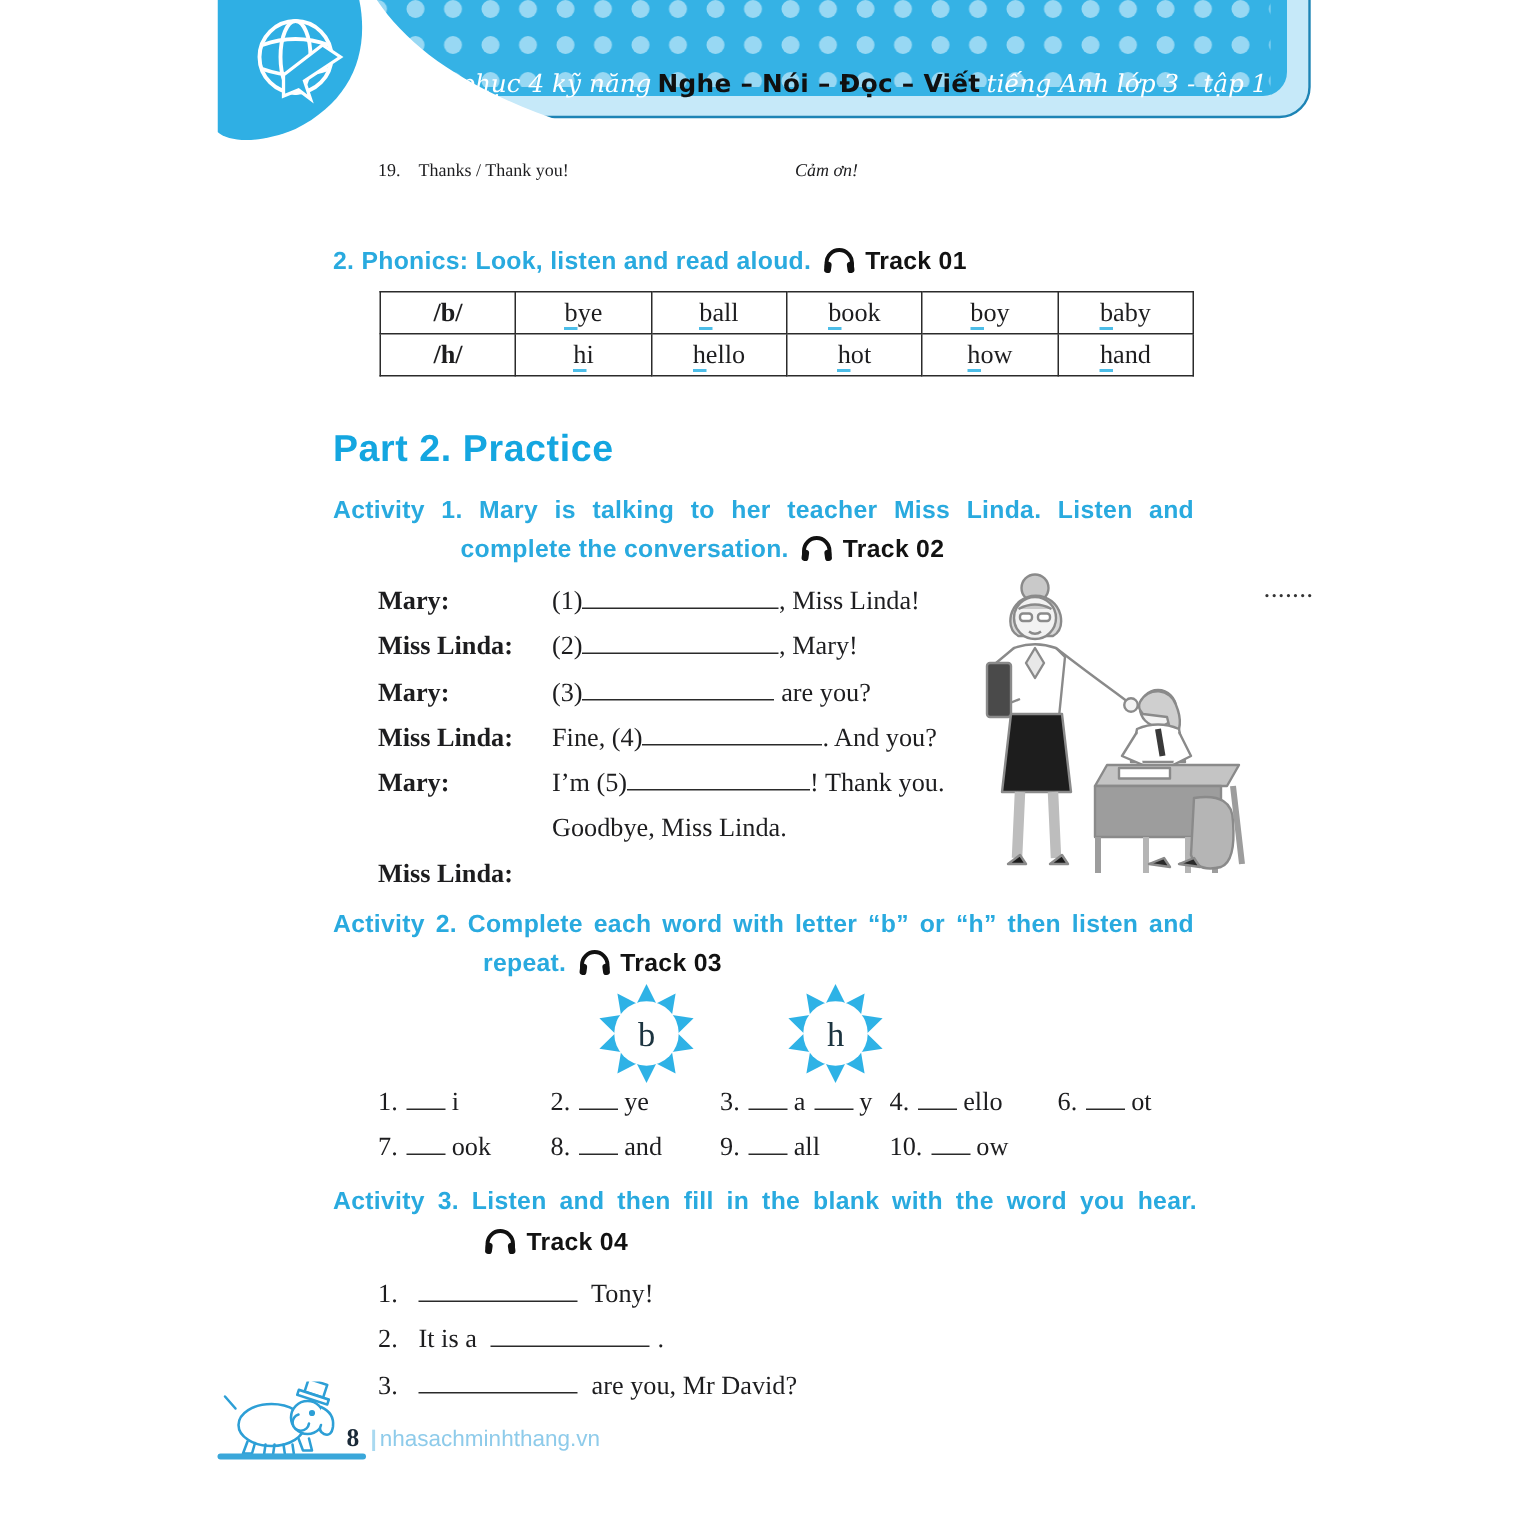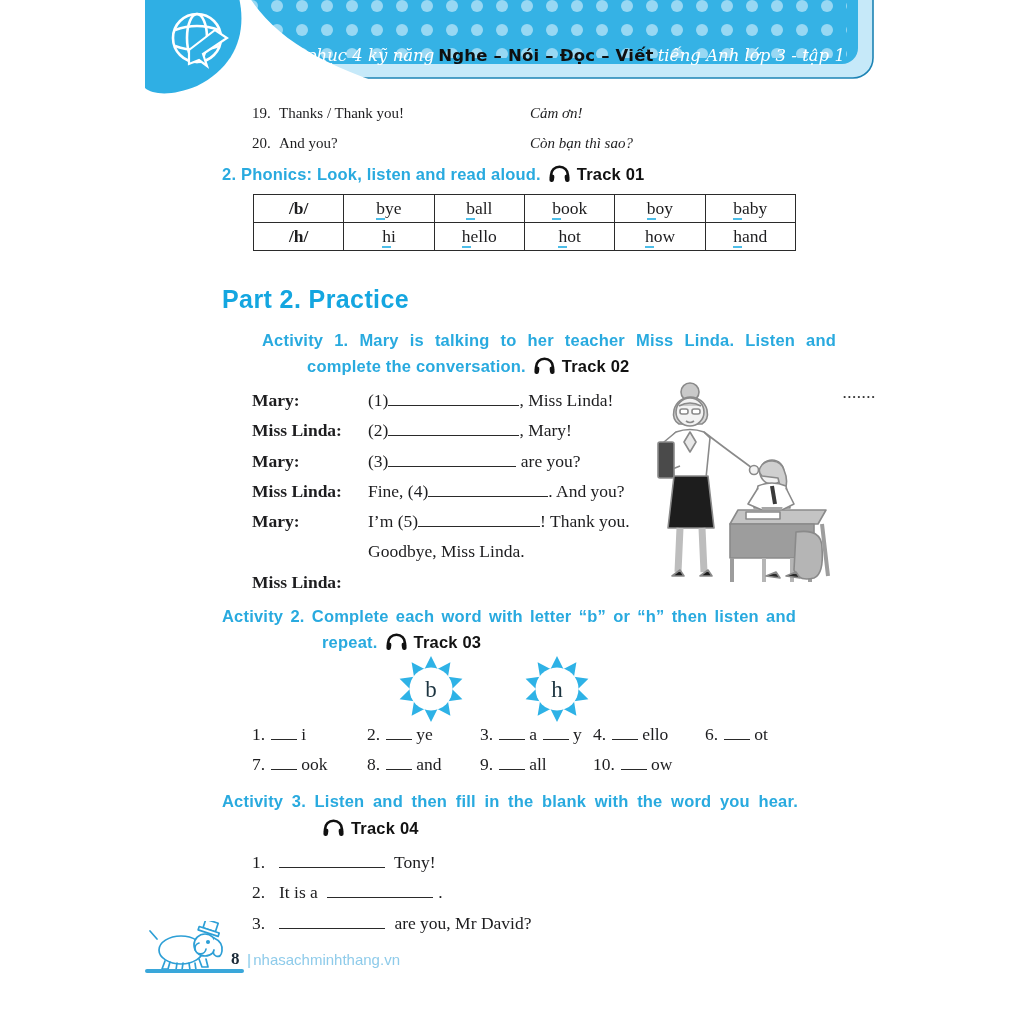--- a/index.html
+++ b/index.html
@@ -9,21 +9,21 @@
 
   
   .header{left:145px;top:0;width:732px;height:120px;}
   .header svg{position:absolute;left:0;top:0;}
   .hdr-title{position:absolute;left:106px;top:46px;width:620px;white-space:nowrap;}
   .hdr-script{font-family:"DejaVu Serif",serif;font-style:italic;color:#ffffff;font-size:16.5px;}
   .hdr-bold{font-family:"DejaVu Sans",sans-serif;font-weight:bold;color:#101010;font-size:16.5px;letter-spacing:.2px;}
 
   
   .vocab{left:252px;top:98px;width:600px;}
-  .vrow{position:relative;height:30px;line-height:30px;font-size:15px;}
+  .vrow{position:relative;height:30px;line-height:30px;font-size:12px;}
   .vnum{display:inline-block;width:27px;}
   .vvi{position:absolute;left:278px;top:0;font-style:italic;}
 
   
   .sec-head{display:flex;align-items:center;gap:7px;font-family:"Liberation Sans",sans-serif;
             font-weight:bold;font-size:16.5px;color:#29aadf;letter-spacing:.2px;}
   .track{display:flex;align-items:flex-end;gap:6px;color:#121212;font-family:"Liberation Sans",sans-serif;
          font-weight:bold;font-size:16.5px;}
   .just{width:574px;text-align:justify;text-align-last:justify;display:block;}
 
@@ -97,24 +97,20 @@
     <span class="hdr-script">Chinh phục 4 kỹ năng</span>
     <span class="hdr-bold">Nghe – Nói – Đọc – Viết</span>
     <span class="hdr-script">tiếng Anh lớp 3 - tập 1</span>
   </div>
 </div>
 
 <div class="abs vocab">
   <div class="vrow">
     <span class="vnum">19.</span><span>Thanks / Thank you!</span>
     <span class="vvi">Cảm ơn!</span>
-  </div>
-  <div class="vrow">
-    <span class="vnum">20.</span><span>And you?</span>
-    <span class="vvi">Còn bạn thì sao?</span>
   </div>
 </div>
 
 <div class="abs sec-head" style="left:222px;top:164px;">
   <span>2. Phonics: Look, listen and read aloud.</span>
   <span class="track">
     <svg width="23" height="20" viewBox="0 0 23 20">
       <path d="M3 14 v-2.8 a8.5 8.5 0 0 1 17 0 V14" stroke="#111" stroke-width="2.6" fill="none" stroke-linecap="round"></path>
       <rect x="1.6" y="10.5" width="4.6" height="7.5" rx="2.2" fill="#111" transform="rotate(8 3.9 14.2)"></rect>
       <rect x="16.8" y="10.5" width="4.6" height="7.5" rx="2.2" fill="#111" transform="rotate(-8 19.1 14.2)"></rect>
@@ -139,21 +135,21 @@
     <td><span class="ul">h</span><span>ello</span></td>
     <td><span class="ul">h</span><span>ot</span></td>
     <td><span class="ul">h</span><span>ow</span></td>
     <td><span class="ul">h</span><span>and</span></td>
   </tr>
 </tbody>
   </table>
 
 <div class="abs part2">Part 2. Practice</div>
 
-<div class="abs sec-head" style="left:222px;top:331px;margin-left:40px;">
+<div class="abs sec-head" style="left:222px;top:331px;">
   <span class="just">Activity 1. Mary is talking to her teacher Miss Linda. Listen and</span>
 </div>
 <div class="abs sec-head" style="left:307px;top:356px;">
   <span>complete the conversation.</span>
   <span class="track">
     <svg width="23" height="20" viewBox="0 0 23 20">
       <path d="M3 14 v-2.8 a8.5 8.5 0 0 1 17 0 V14" stroke="#111" stroke-width="2.6" fill="none" stroke-linecap="round"></path>
       <rect x="1.6" y="10.5" width="4.6" height="7.5" rx="2.2" fill="#111" transform="rotate(8 3.9 14.2)"></rect>
       <rect x="16.8" y="10.5" width="4.6" height="7.5" rx="2.2" fill="#111" transform="rotate(-8 19.1 14.2)"></rect>
     </svg>

